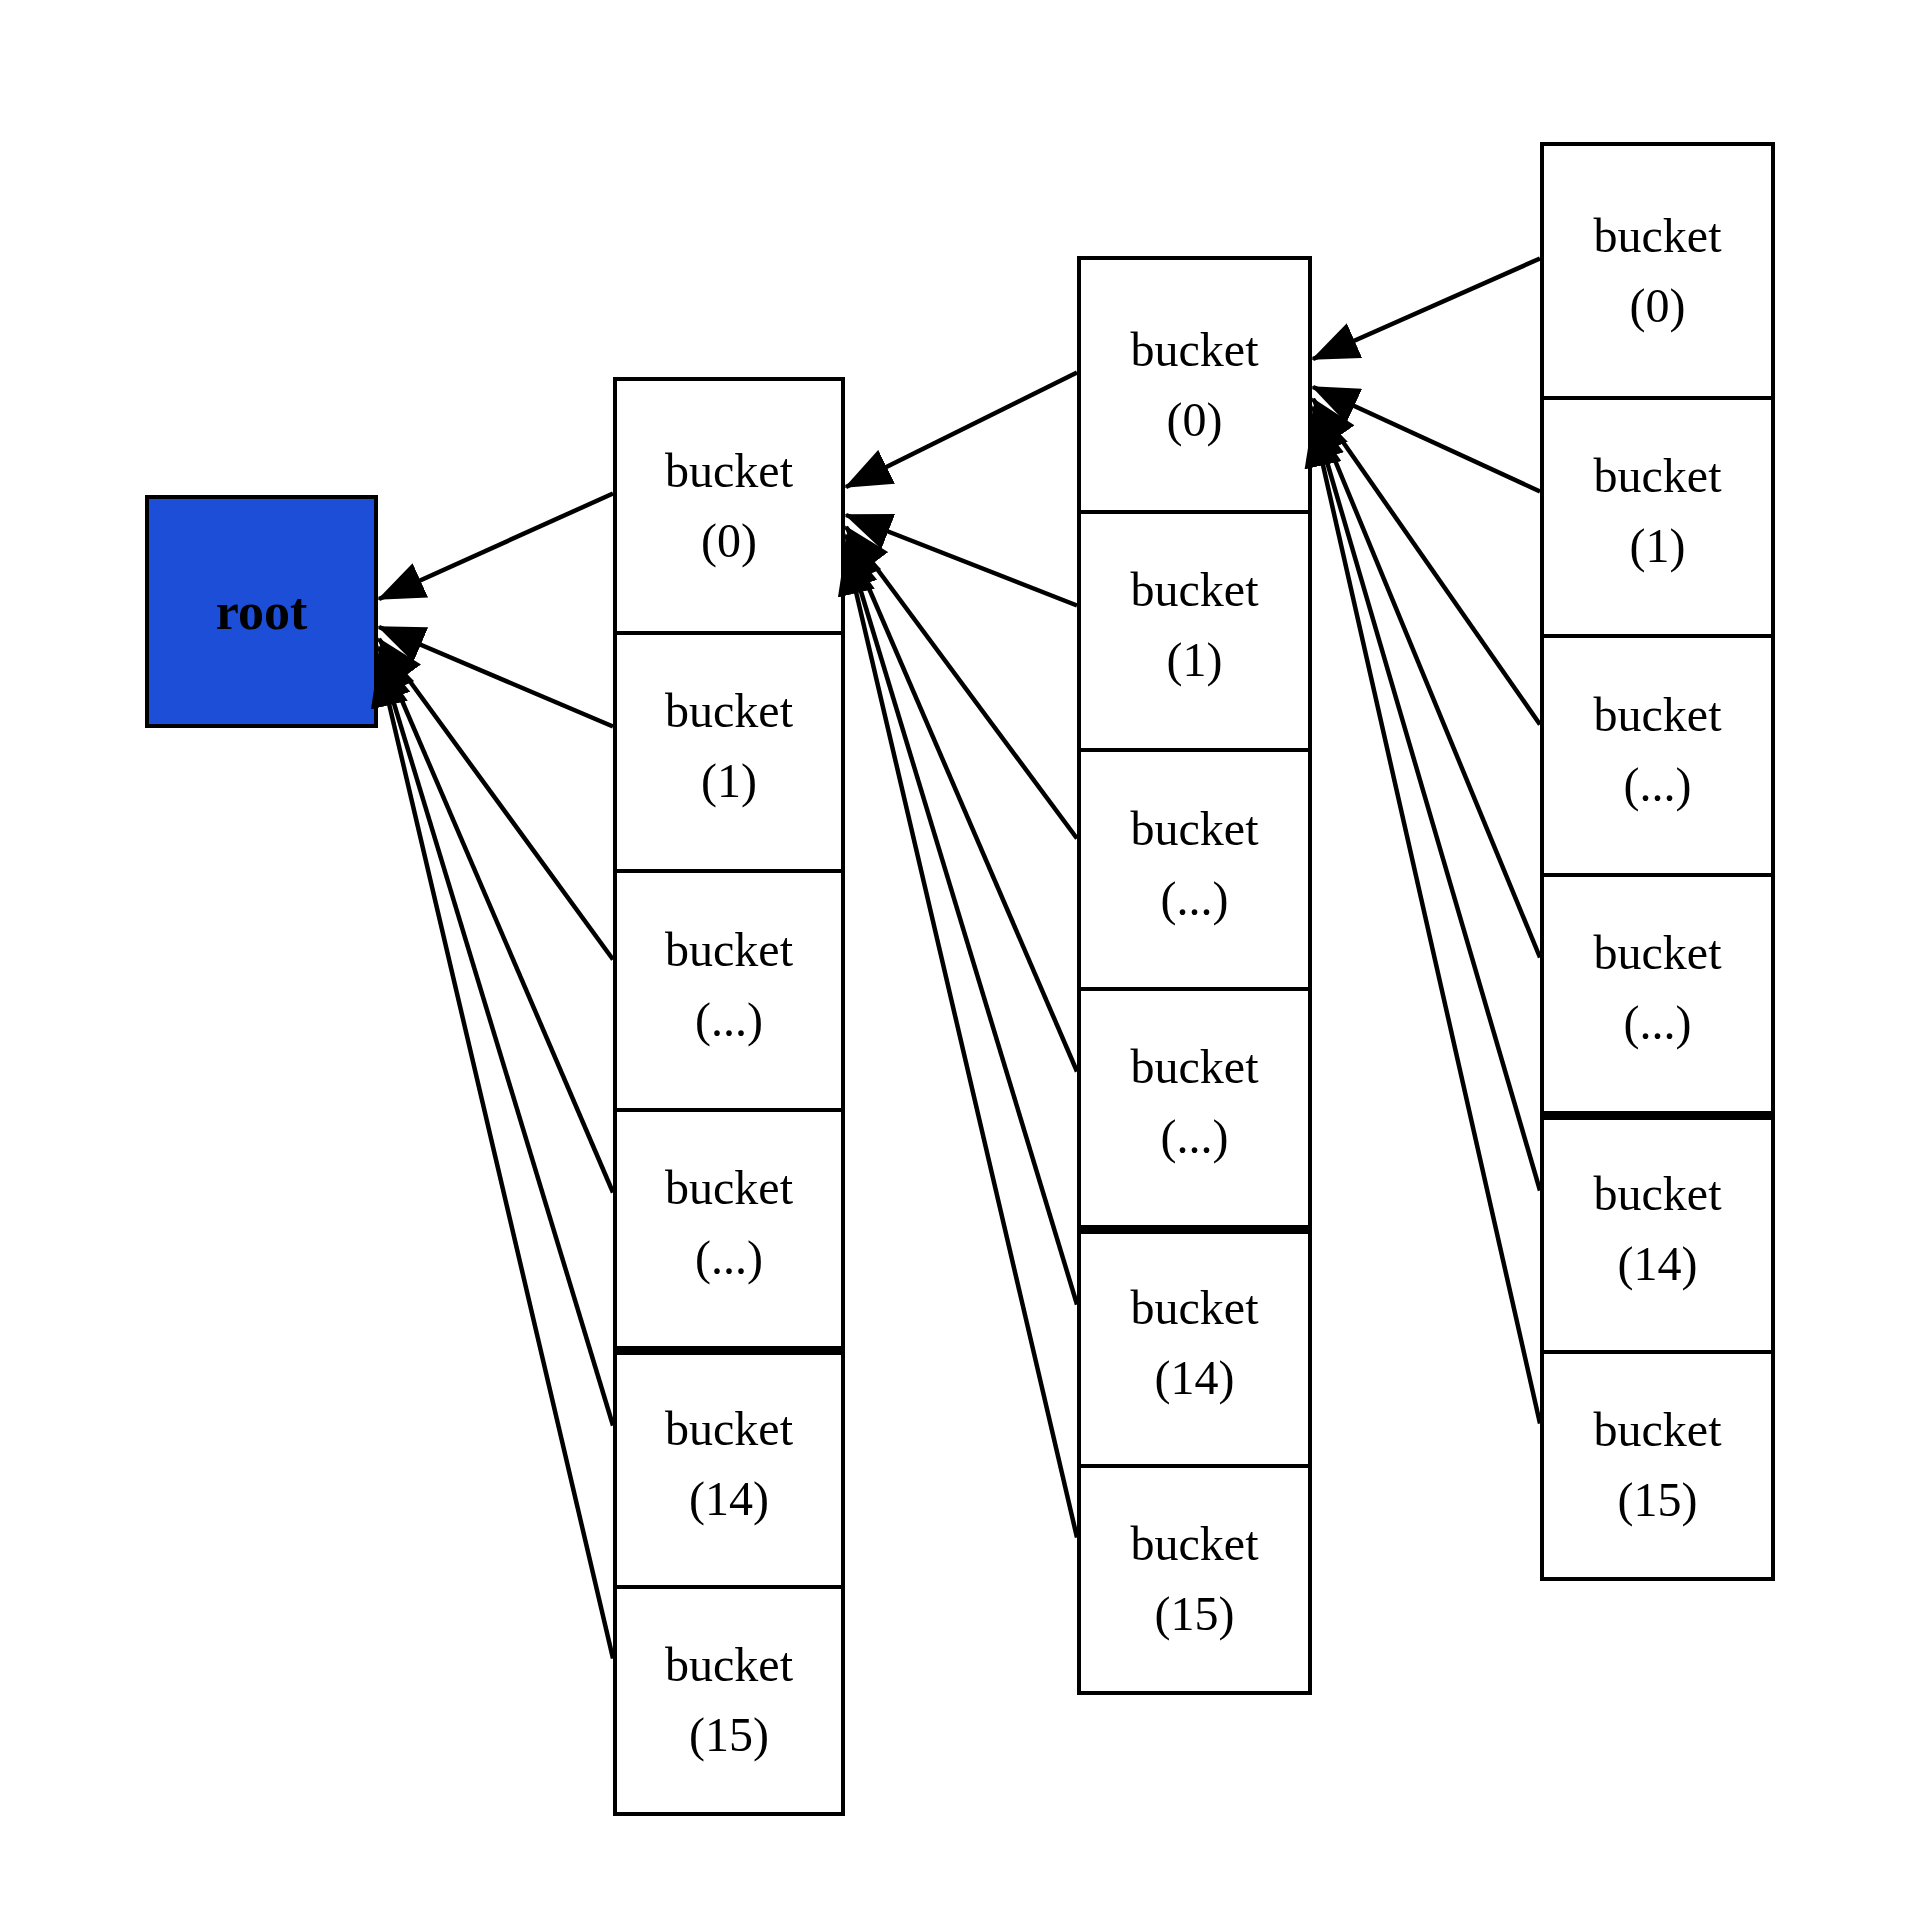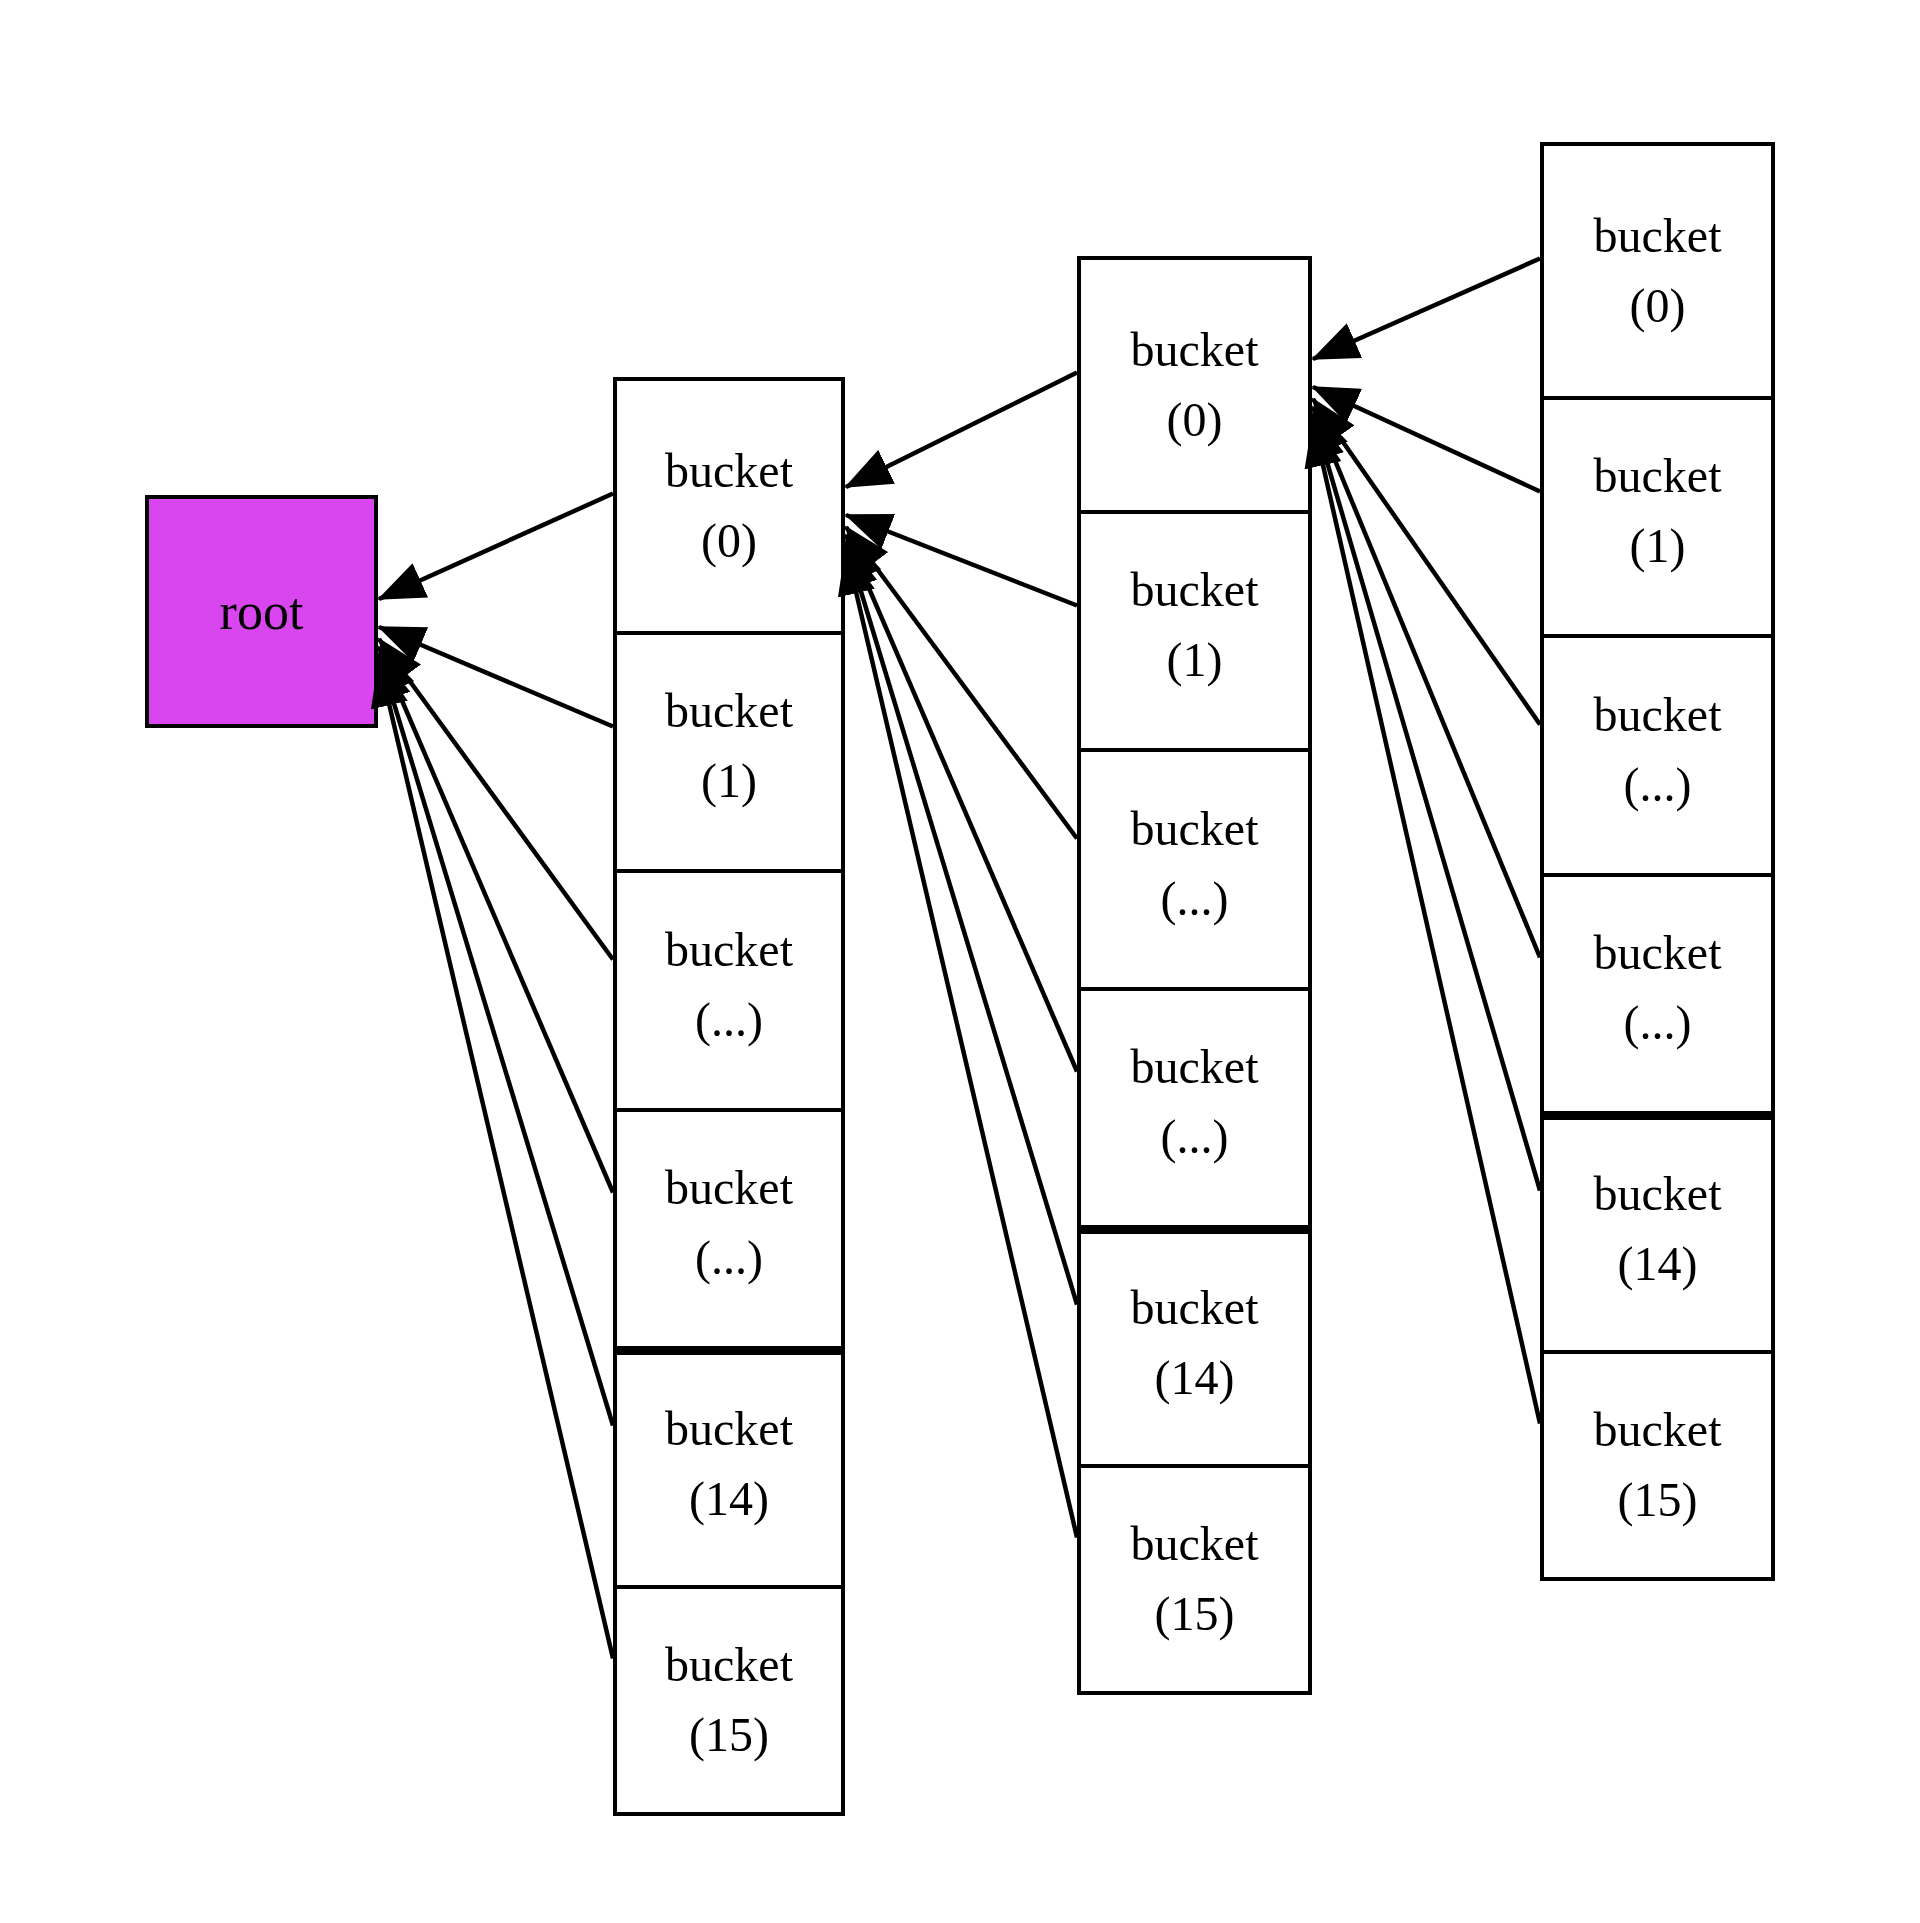--- a/index.html
+++ b/index.html
@@ -13,21 +13,22 @@
     height: 1923px;
     background: #ffffff;
     font-family: "Liberation Serif", "DejaVu Serif", serif;
     color: #000000;
     overflow: hidden;
   }
   .node {
     position: absolute;
     box-sizing: border-box;
     border: 4px solid #000000;
-    background: #d946ef;
+    background: #1d4ed8;
+    font-weight: bold;
   }
   #root-box {
     left: 145px;
     top: 495px;
     width: 233px;
     height: 233px;
     display: flex;
     align-items: center;
     justify-content: center;
     font-size: 52px;

